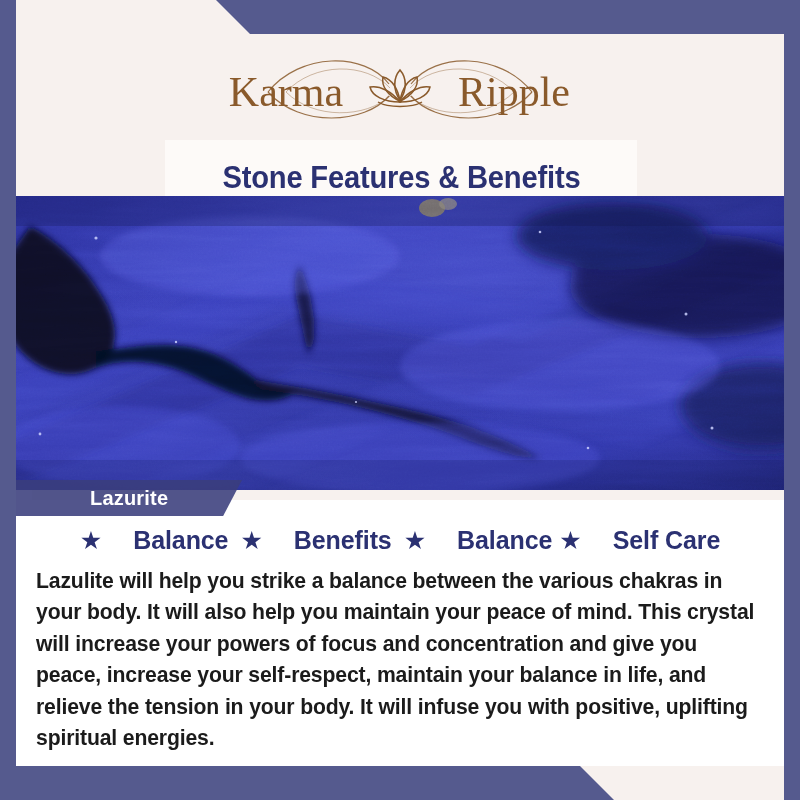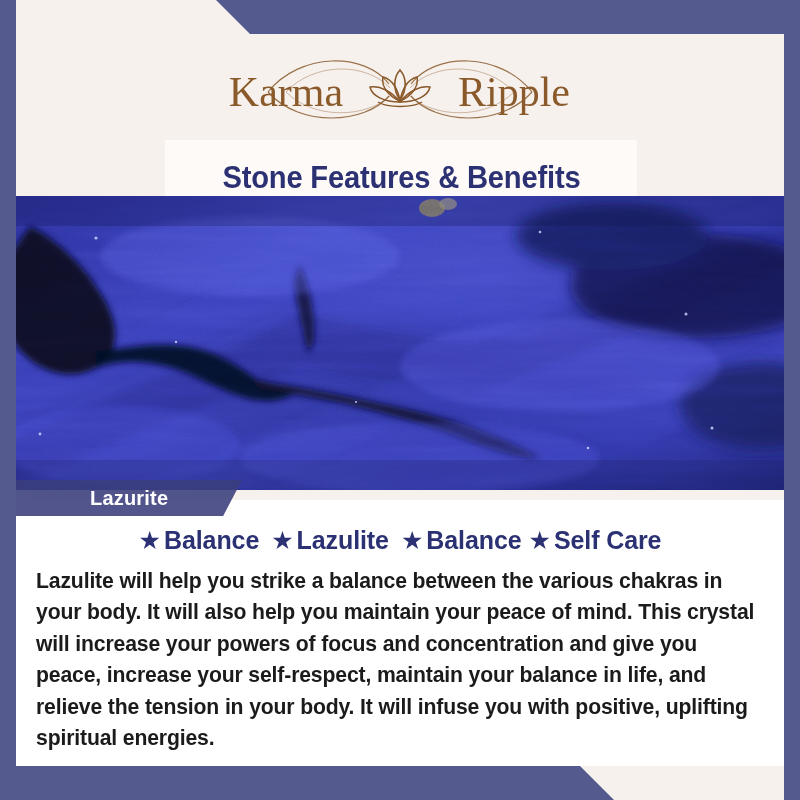--- a/index.html
+++ b/index.html
@@ -167,20 +167,21 @@
     font-size: 25px;
     line-height: 1;
     margin-right: 3px;
   }
   .kw-label {
     font-family: "Liberation Sans Narrow", "Liberation Sans", sans-serif;
     font-weight: bold;
     font-size: 25px;
     color: #2b3172;
     letter-spacing: -0.1px;
+    margin-left: 28px;
   }
   .kw + .kw { margin-left: 12px; }
   .kw:last-child { margin-left: 7px; }
 
   
   .body-text {
     position: absolute;
     top: 76px; left: 20px;
     width: 732px;
     font-family: "Liberation Sans Narrow", "Liberation Sans", sans-serif;
@@ -352,21 +353,21 @@
   <div class="content-panel">
     <div class="content-topstripe"></div>
 
     <div class="keywords">
       <span class="kw">
         <span class="kw-star">★</span>
         <span class="kw-label">Balance</span>
       </span>
       <span class="kw">
         <span class="kw-star">★</span>
-        <span class="kw-label">Lazulite</span>
+        <span class="kw-label">Benefits</span>
       </span>
       <span class="kw">
         <span class="kw-star">★</span>
         <span class="kw-label">Balance</span>
       </span>
       <span class="kw">
         <span class="kw-star">★</span>
         <span class="kw-label">Self Care</span>
       </span>
     </div>

